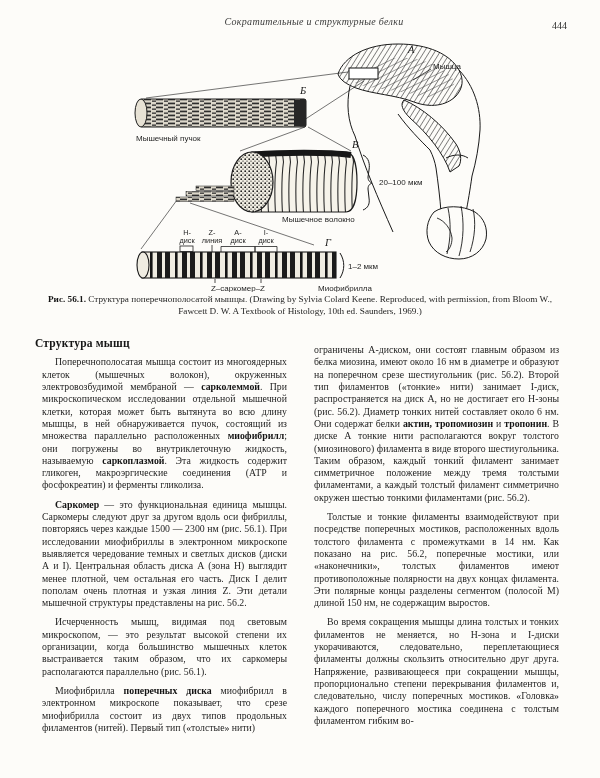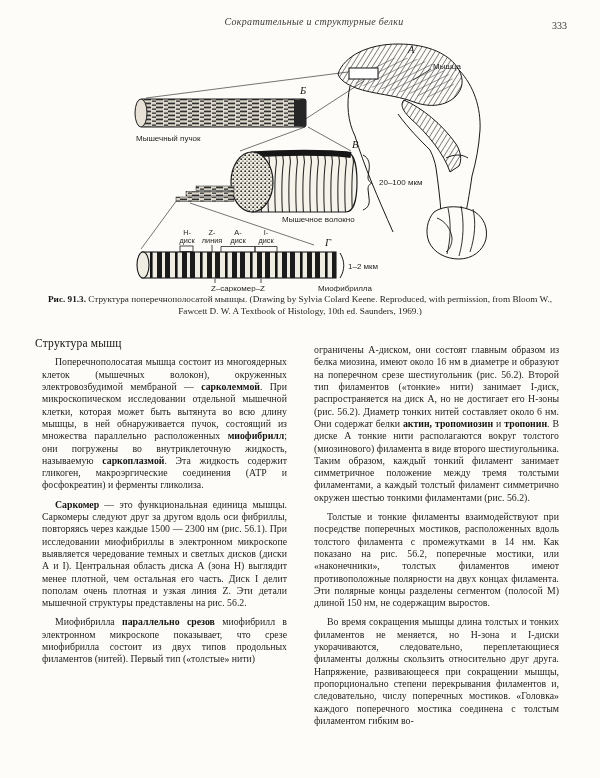--- a/index.html
+++ b/index.html
@@ -25,39 +25,39 @@
     text-align:center; color:#262626;
   }
   .fig-caption b{color:#161616;}
   
   .columns{
     display:flex; gap:13px; margin:20px 33px 0 35px;
     text-align:justify; font-size:9.8px; line-height:12.3px; color:#242424;
   }
   .col{width:259px;}
   .section-title{
-    font-size:11.5px; margin:0 0 7px 0; font-weight:normal; color:#151515;
+    font-size:11.5px; margin:0 0 7px 0; font-weight:bold; color:#151515;
     letter-spacing:.2px;
   }
   .para{margin:7px; text-indent:0;}
   .para.indent{text-indent:13px;font-family:Liberation Serif, serif;}
   .para b{color:#141414;}
   
   .fl{font-family:"Liberation Sans", sans-serif; font-size:8px; fill:#1f1f1f;}
   .fl-small{font-family:"Liberation Sans", sans-serif; font-size:7.3px; fill:#1f1f1f;}
   .fl-letter{font-family:"Liberation Serif", serif; font-style:italic; font-size:10.5px; fill:#1a1a1a;}
 </style>
 </head>
 <body>
 
 <div class="page">
 
   <div class="running-head">
     <span class="running-title">Сократительные и структурные белки</span>
-    <span class="page-number">333</span>
+    <span class="page-number">444</span>
   </div>
 
   <div class="figure-wrap">
     <svg width="600" height="250" viewBox="0 0 600 250">
       <defs>
         <pattern id="hatch30" patternUnits="userSpaceOnUse" width="4.5" height="4.5" patternTransform="rotate(32)">
           <line x1="0" y1="0" x2="0" y2="4.5" stroke="#2b2b2b" stroke-width="1.1"></line>
         </pattern>
         <pattern id="hatch60" patternUnits="userSpaceOnUse" width="5.5" height="5.5" patternTransform="rotate(64)">
           <line x1="0" y1="0" x2="0" y2="5.5" stroke="#333" stroke-width="0.9"></line>
@@ -168,29 +168,30 @@
       <path d="M340,211 C345,219 345,228 340,236" stroke="#1a1a1a" stroke-width="1" fill="none"></path>
       <text class="fl" x="348" y="227">1–2 мкм</text>
       <g stroke="#222" stroke-width="0.8">
         <line x1="215" y1="237" x2="215" y2="241"></line>
         <line x1="261" y1="237" x2="261" y2="241"></line>
       </g>
       <text class="fl" text-anchor="middle" x="238" y="248.5">Z–саркомер–Z</text>
       <text class="fl" x="318" y="248.5">Миофибрилла</text>
     </svg>
 
-    <p class="fig-caption"><b>Рис. 91.3.</b><span> Структура поперечнополосатой мышцы. (Drawing by Sylvia Colard Keene. Reproduced, with permission, from Bloom W., Fawcett D. W. A Textbook of Histology, 10th ed. Saunders, 1969.)</span></p>
+    <p class="fig-caption"><b>Рис. 56.1.</b><span> Структура поперечнополосатой мышцы. (Drawing by Sylvia Colard Keene. Reproduced, with permission, from Bloom W., Fawcett D. W. A Textbook of Histology, 10th ed. Saunders, 1969.)</span></p>
   </div>
 
   <div class="columns">
     <div class="col">
       <h2 class="section-title">Структура мышц</h2>
       <p class="para indent"><span>Поперечнополосатая мышца состоит из многоядерных клеток (мышечных волокон), окруженных электровозбудимой мембраной — </span><b>сарколеммой</b><span>. При микроскопическом исследовании отдельной мышечной клетки, которая может быть вытянута во всю длину мышцы, в ней обнаруживается пучок, состоящий из множества параллельно расположенных </span><b>миофибрилл</b><span>; они погружены во внутриклеточную жидкость, называемую </span><b>саркоплазмой</b><span>. Эта жидкость содержит гликоген, макроэргические соединения (АТР и фосфокреатин) и ферменты гликолиза.</span></p>
       <p class="para indent"><b>Саркомер</b><span> — это функциональная единица мышцы. Саркомеры следуют друг за другом вдоль оси фибриллы, повторяясь через каждые 1500 — 2300 нм (рис. 56.1). При исследовании миофибриллы в электронном микроскопе выявляется чередование темных и светлых дисков (диски А и I). Центральная область диска А (зона Н) выглядит менее плотной, чем остальная его часть. Диск I делит пополам очень плотная и узкая линия Z. Эти детали мышечной структуры представлены на рис. 56.2.</span></p>
-      <p class="para indent"><span>Миофибрилла </span><b>параллельно срезов</b><span> миофибрилл в электронном микроскопе показывает, что срезе миофибрилла состоит из двух типов продольных филаментов (нитей). Первый тип («толстые» нити)</span></p>
+      <p class="para indent"><span>Исчерченность мышц, видимая под световым микроскопом, — это результат высокой степени их организации, когда большинство мышечных клеток выстраивается таким образом, что их саркомеры располагаются параллельно (рис. 56.1).</span></p>
+      <p class="para indent"><span>Миофибрилла </span><b>поперечных диска</b><span> миофибрилл в электронном микроскопе показывает, что срезе миофибрилла состоит из двух типов продольных филаментов (нитей). Первый тип («толстые» нити)</span></p>
     </div>
     <div class="col">
       <p class="para"><span>ограничены А-диском, они состоят главным образом из белка миозина, имеют около 16 нм в диаметре и образуют на поперечном срезе шестиугольник (рис. 56.2). Второй тип филаментов («тонкие» нити) занимает I-диск, распространяется на диск А, но не достигает его Н-зоны (рис. 56.2). Диаметр тонких нитей составляет около 6 нм. Они содержат белки </span><b>актин, тропомиозин</b><span> и </span><b>тропонин</b><span>. В диске А тонкие нити располагаются вокруг толстого (миозинового) филамента в виде второго шестиугольника. Таким образом, каждый тонкий филамент занимает симметричное положение между тремя толстыми филаментами, а каждый толстый филамент симметрично окружен шестью тонкими филаментами (рис. 56.2).</span></p>
       <p class="para indent"><span>Толстые и тонкие филаменты взаимодействуют при посредстве поперечных мостиков, расположенных вдоль толстого филамента с промежутками в 14 нм. Как показано на рис. 56.2, поперечные мостики, или «наконечники», толстых филаментов имеют противоположные полярности на двух концах филамента. Эти полярные концы разделены сегментом (полосой М) длиной 150 нм, не содержащим выростов.</span></p>
       <p class="para indent"><span>Во время сокращения мышцы длина толстых и тонких филаментов не меняется, но Н-зона и I-диски укорачиваются, следовательно, переплетающиеся филаменты должны скользить относительно друг друга. Напряжение, развивающееся при сокращении мышцы, пропорционально степени перекрывания филаментов и, следовательно, числу поперечных мостиков. «Головка» каждого поперечного мостика соединена с толстым филаментом гибким во-</span></p>
     </div>
   </div>
 
 </div>
 

